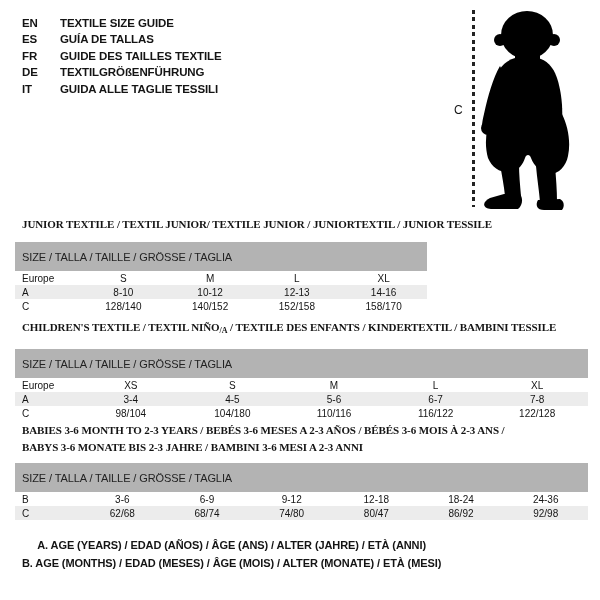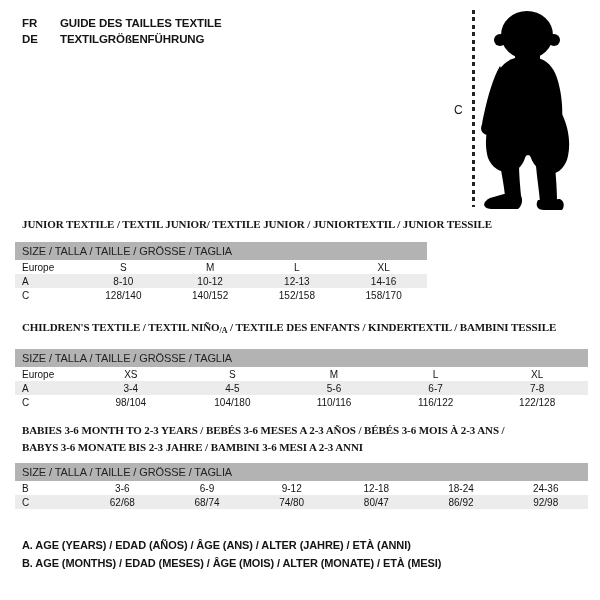--- a/index.html
+++ b/index.html
@@ -26,45 +26,57 @@
 
   
   .section-title{left:22px;font-weight:bold;font-size:11px;letter-spacing:-0.1px;line-height:16.5px;font-family:Liberation Serif, serif;}
   .sub-a{font-size:8px;vertical-align:-2px;}
 
   
   .stable{left:15px;}
   .t-narrow{width:412px;}
   .t-wide{width:573px;}
   .size-bar{
-    height:18px;background:var(--header-bar,#b3b3b3);
+    height:29px;background:var(--header-bar,#b3b3b3);
     display:flex;align-items:center;padding-left:7px;
     font-size:11px;color:#222;letter-spacing:-0.1px;
   }
   .trow{display:flex;height:14px;align-items:center;font-size:10px;}
   .trow.shaded{background:var(--shaded-row,#ececec);}
   .cell{white-space:nowrap;}
   .cell.label{width:58px;flex:0 0 58px;padding-left:7px;}
   .cell.val{flex:1;text-align:center;}
 
   
-  .notes{left:22px;top:536px;}
+  .notes{left:22px;top:536px;text-align:center;}
   .note-line{font-weight:bold;font-size:11px;line-height:18.2px;letter-spacing:-0.1px;}
 </style>
 </head>
 <body>
 
 <div class="abs lang-block">
   <div class="lang-row">
+    <span class="lang-code">EN</span>
+    <span>TEXTILE SIZE GUIDE</span>
+  </div>
+  <div class="lang-row">
+    <span class="lang-code">ES</span>
+    <span>GUÍA DE TALLAS</span>
+  </div>
+  <div class="lang-row">
     <span class="lang-code">FR</span>
     <span>GUIDE DES TAILLES TEXTILE</span>
   </div>
   <div class="lang-row">
     <span class="lang-code">DE</span>
     <span>TEXTILGRÖßENFÜHRUNG</span>
+  </div>
+  <div class="lang-row">
+    <span class="lang-code">IT</span>
+    <span>GUIDA ALLE TAGLIE TESSILI</span>
   </div>
 </div>
 
 <div class="abs dash-line"></div>
 <div class="abs c-label">C</div>
 <svg class="abs baby-svg" width="96" height="202" viewBox="0 0 96 202" fill="currentColor" xmlns="http://www.w3.org/2000/svg">
   <ellipse cx="49" cy="27" rx="26" ry="24"></ellipse>
   <circle cx="22" cy="32" r="6"></circle>
   <circle cx="76" cy="32" r="6"></circle>
   <rect x="37" y="38" width="25" height="16"></rect>

